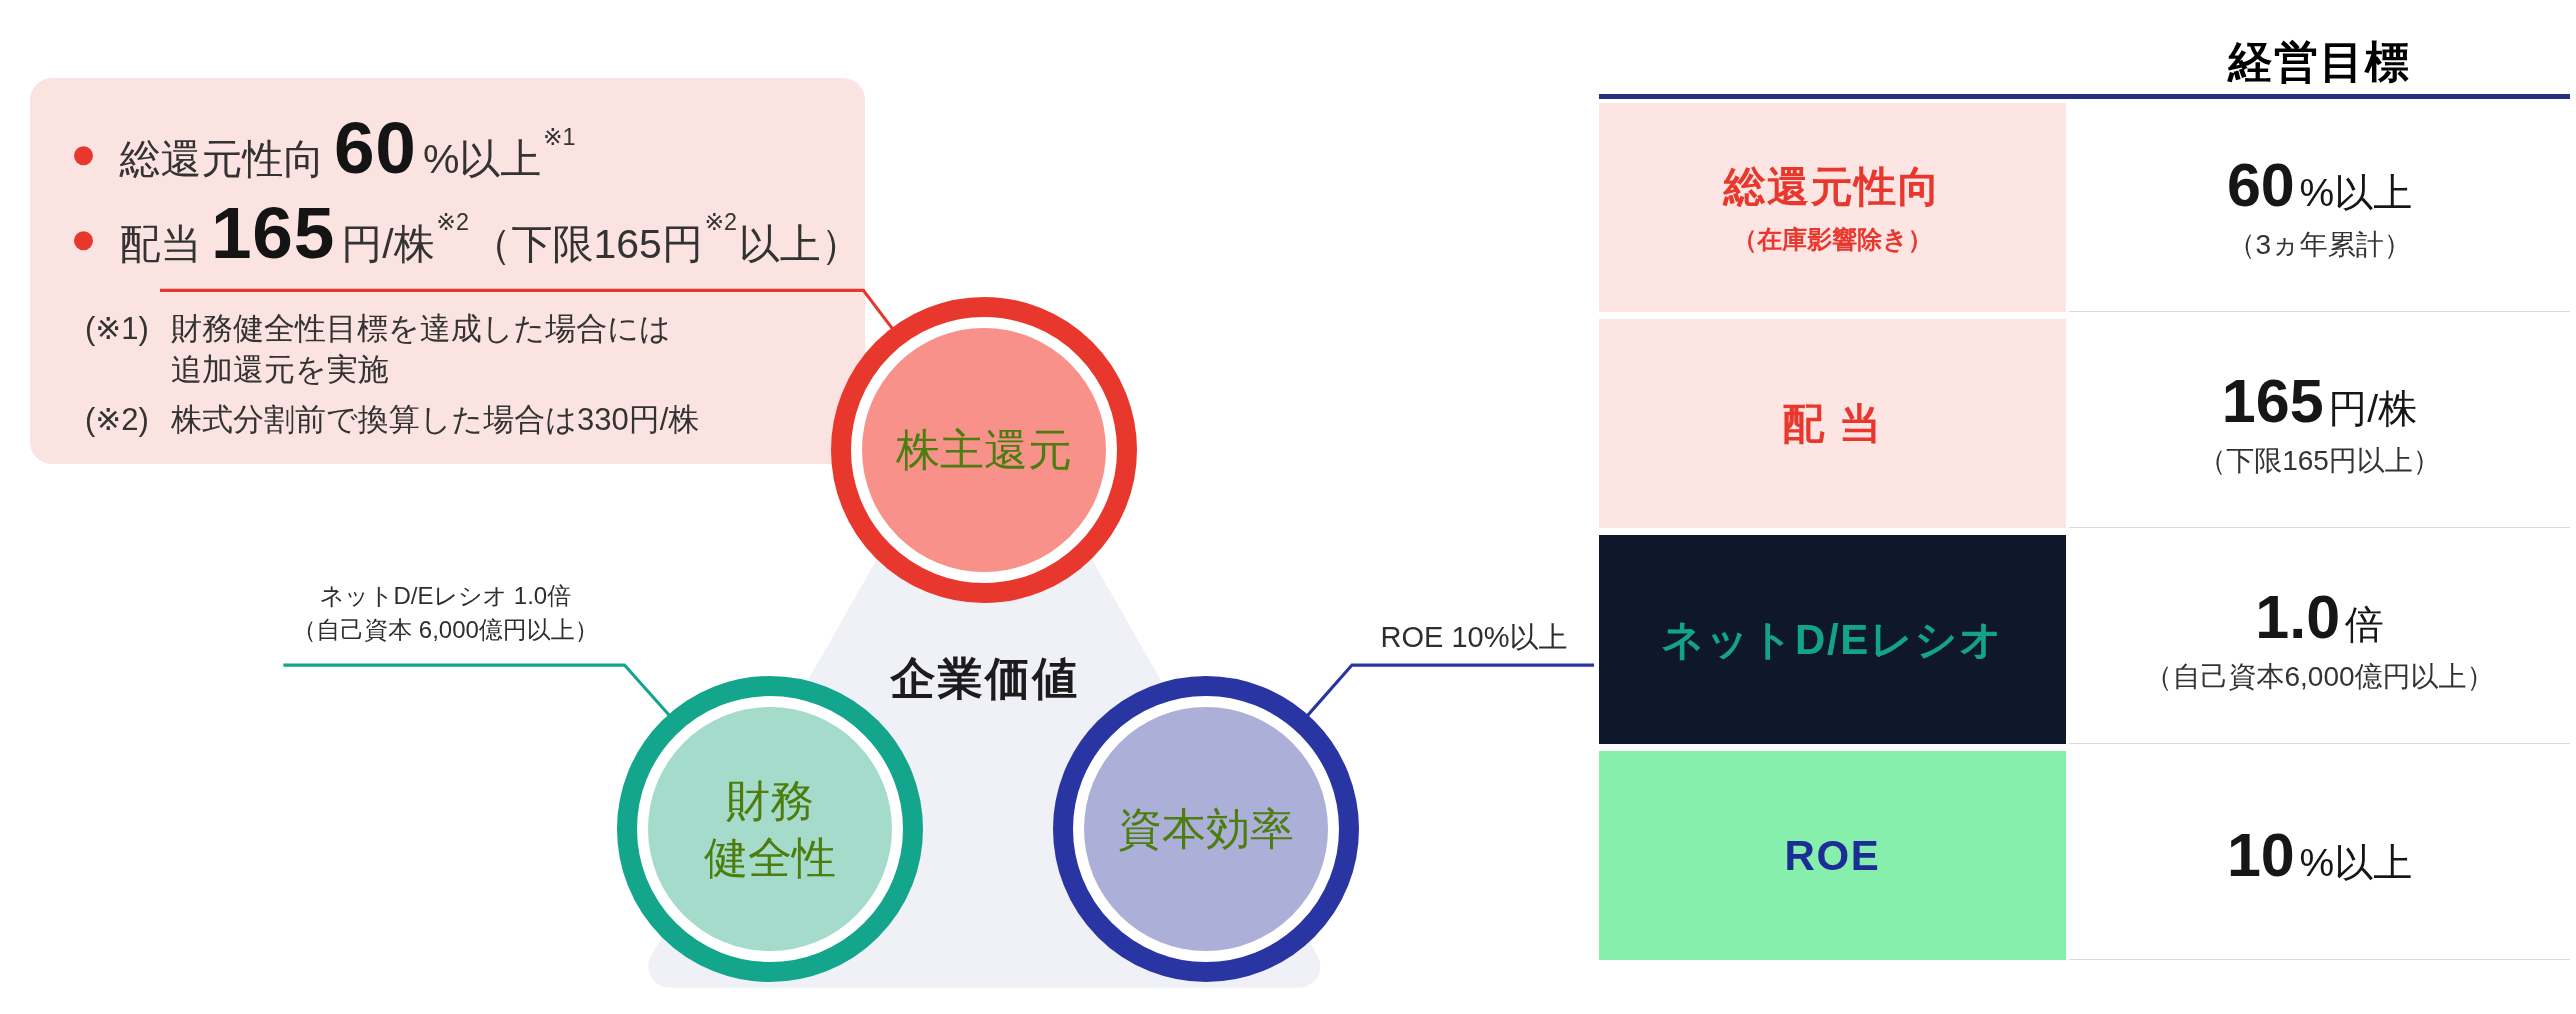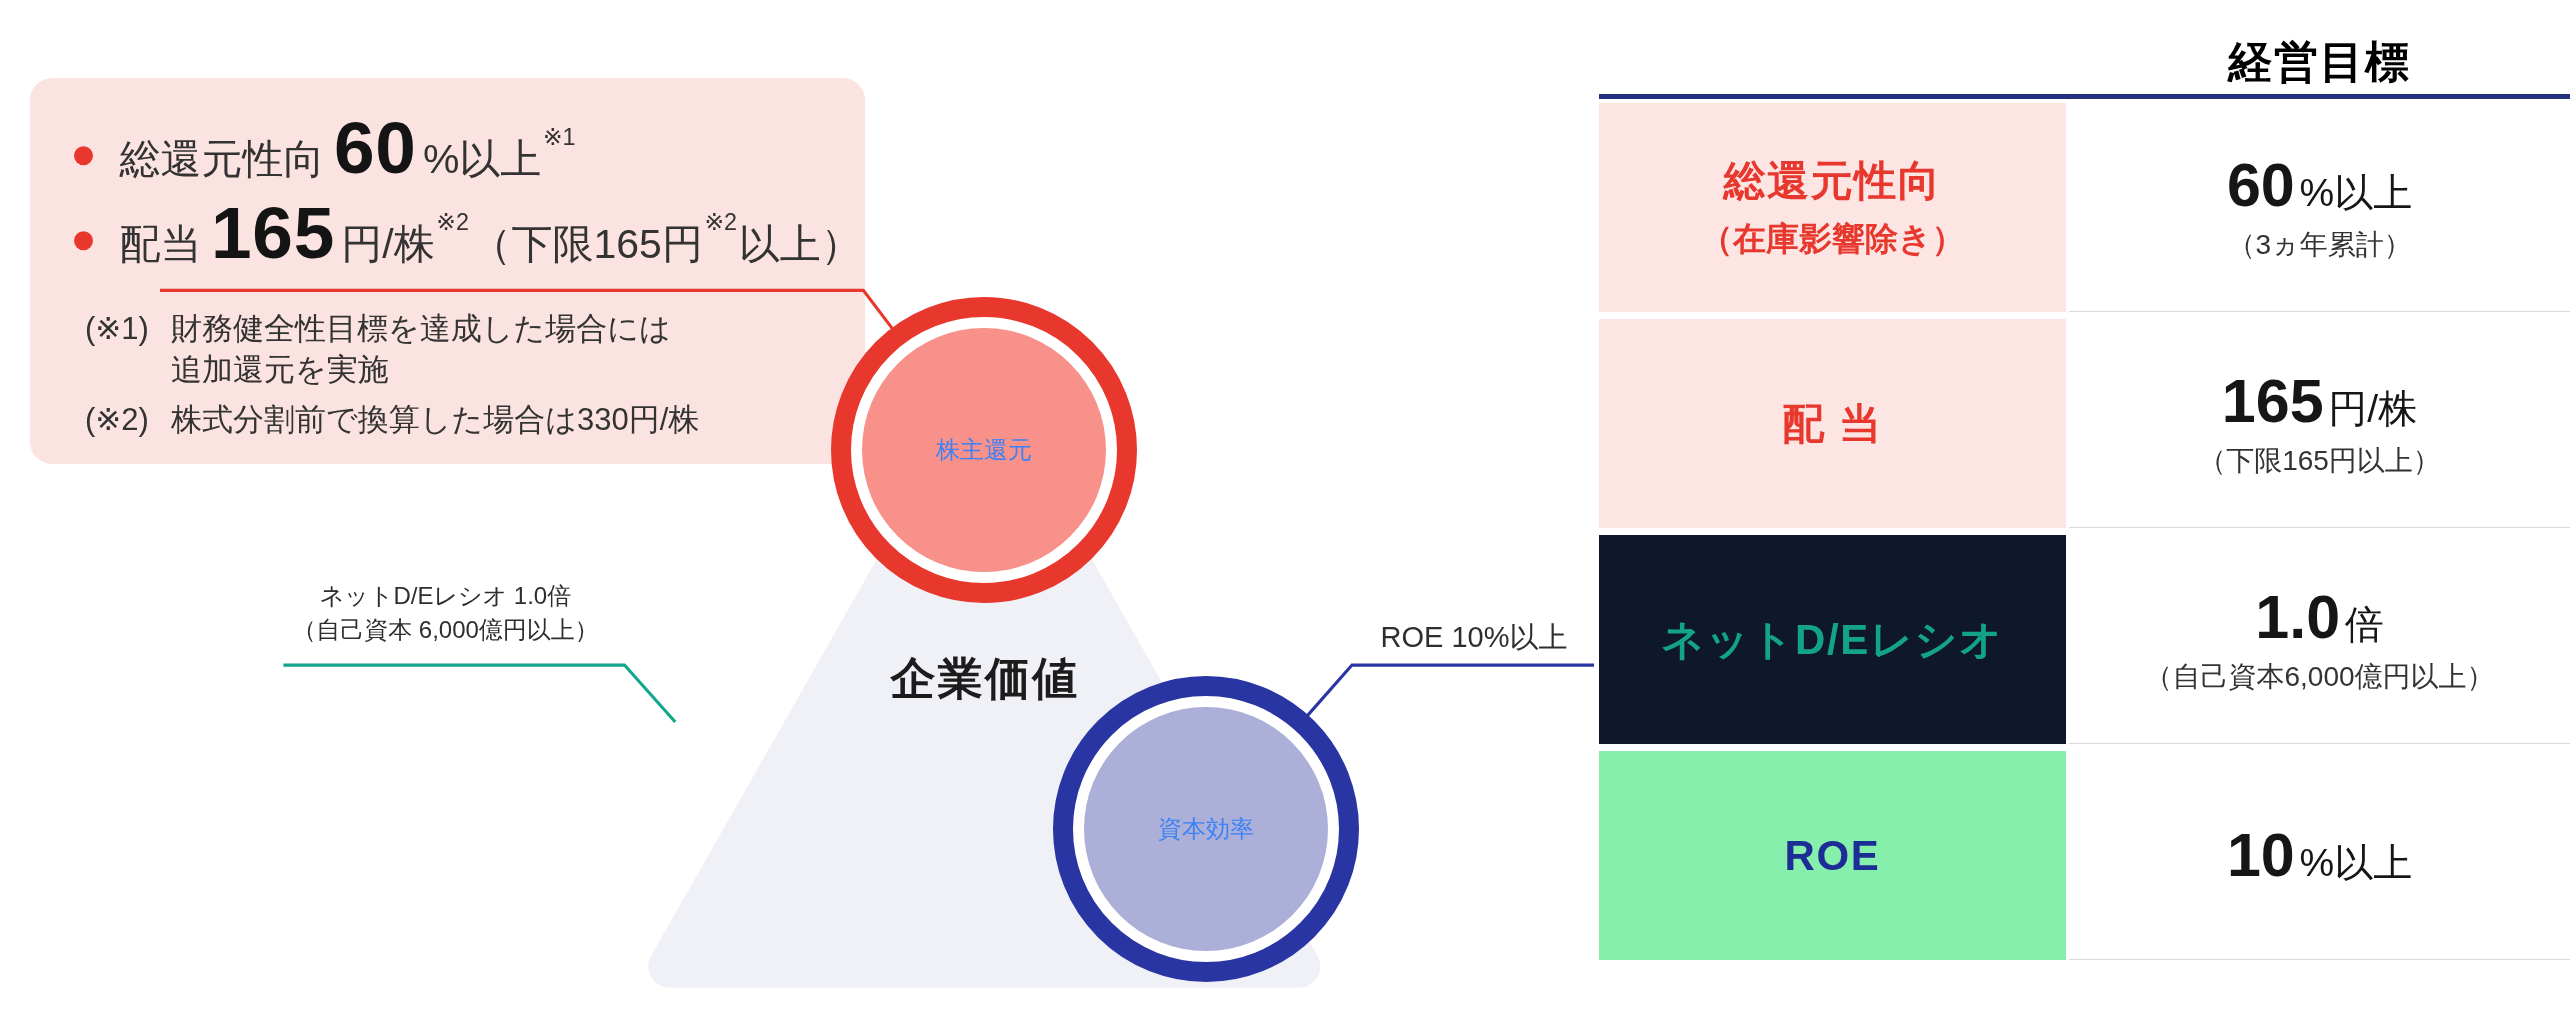--- a/index.html
+++ b/index.html
@@ -31,41 +31,41 @@
   
   .circle { position:absolute; width:306px; height:306px; border-radius:50%;
             background:#fff; z-index:3; display:flex; align-items:center; justify-content:center; }
   .circle .fill { position:absolute; inset:11px; border-radius:50%; }
   .c-top   { left:831px; top:297px; border:20px solid #E8382D; }
   .c-top .fill   { background:#F7918A; }
   .c-left  { left:617px;  top:676px; border:20px solid #13A68C; }
   .c-left .fill  { background:#A5DBCA; }
   .c-right { left:1053px; top:676px; border:20px solid #2A35A4; }
   .c-right .fill { background:#ACAFD8; }
-  .clabel { position:relative; font-size:24px; color:#3b82f6; text-align:center; line-height:1.3; z-index:1; }
+  .clabel { position:relative; font-size:44px; color:#4d7c0f; text-align:center; line-height:1.3; z-index:1; }
 
   .center-label { position:absolute; left:817px; top:649px; width:336px; text-align:center;
                   font-size:45px; font-weight:bold; color:#1c1c1c; letter-spacing:2.3px; z-index:3; }
 
   .side-note { position:absolute; z-index:5; color:#2e2e2e; text-align:center; }
   .side-note.left  { left:258px; top:579px; width:375px; font-size:24px; line-height:1.4; }
   .side-note.right { left:1349px; top:618px; width:250px; font-size:29px; }
 
   
   .ttable { position:absolute; left:1599px; top:22px; width:971px; z-index:2; }
   .ttitle { position:absolute; left:470px; top:11px; width:501px; text-align:center;
             font-size:44px; font-weight:bold; color:#000000; letter-spacing:1.6px; }
   .tline  { position:absolute; left:0; top:72px; width:971px; height:4.7px; background:#25317E; }
   .trows  { position:absolute; left:0; top:81px; width:971px; display:flex; flex-direction:column; gap:7px; }
   .trow   { display:flex; gap:3.1px; height:209px; }
   .tlabel { width:467px; display:flex; flex-direction:column; align-items:center; justify-content:center; }
   .tvalue { width:501px; background:#fff; border-bottom:1.6px solid #DADADA;
             display:flex; flex-direction:column; align-items:center; justify-content:center; }
   .lmain { font-size:42px; font-weight:bold; letter-spacing:1.6px; }
-  .lsub  { font-size:33px; font-weight:bold; margin-top:7.8px;font-family:Liberation Mono, monospace; }
+  .lsub  { font-size:25px; font-weight:bold; margin-top:7.8px;font-family:Liberation Mono, monospace; }
   .theme-red    { background:#FCE5E3; } .theme-red .lmain,  .theme-red .lsub  { color:#E8382D; }
   .theme-teal   { background:#0f172a; } .theme-teal .lmain, .theme-teal .lsub { color:#12A38A; }
   .theme-purple { background:#86efac;text-align:right; } .theme-purple .lmain { color:#1C2D96; }
   .vmain { display:flex; align-items:baseline; }
   .vbig  { font-size:61px; font-weight:bold; color:#161616; }
   .vunit { font-size:39px; color:#161616; margin-left:4.7px; }
   .vsub  { font-size:28px; color:#333; margin-top:6.2px; }
 </style>
 </head>
 <body>
@@ -114,20 +114,27 @@
   <svg class="layer line-layer" viewBox="0 0 3300 1299">
     <polyline points="205,372 1106,372 1150,430" fill="none" stroke="#E8382D" stroke-width="4"></polyline>
     <polyline points="363,852 800,852 865,925" fill="none" stroke="#13A68C" stroke-width="4"></polyline>
     <polyline points="2042,852 1732,852 1665,928" fill="none" stroke="#2A35A4" stroke-width="4"></polyline>
   </svg>
 
   <div class="circle c-top">
     <div class="fill"></div>
     <div class="clabel">株主還元</div>
   </div>
+  <div class="circle c-left">
+    <div class="fill"></div>
+    <div class="clabel">
+      <span>財務</span><br>
+      <span>健全性</span>
+    </div>
+  </div>
   <div class="circle c-right">
     <div class="fill"></div>
     <div class="clabel">資本効率</div>
   </div>
 
   <div class="center-label">企業価値</div>
 
   <div class="side-note left">
     <div>ネットD/Eレシオ 1.0倍</div>
     <div>（自己資本 6,000億円以上）</div>

